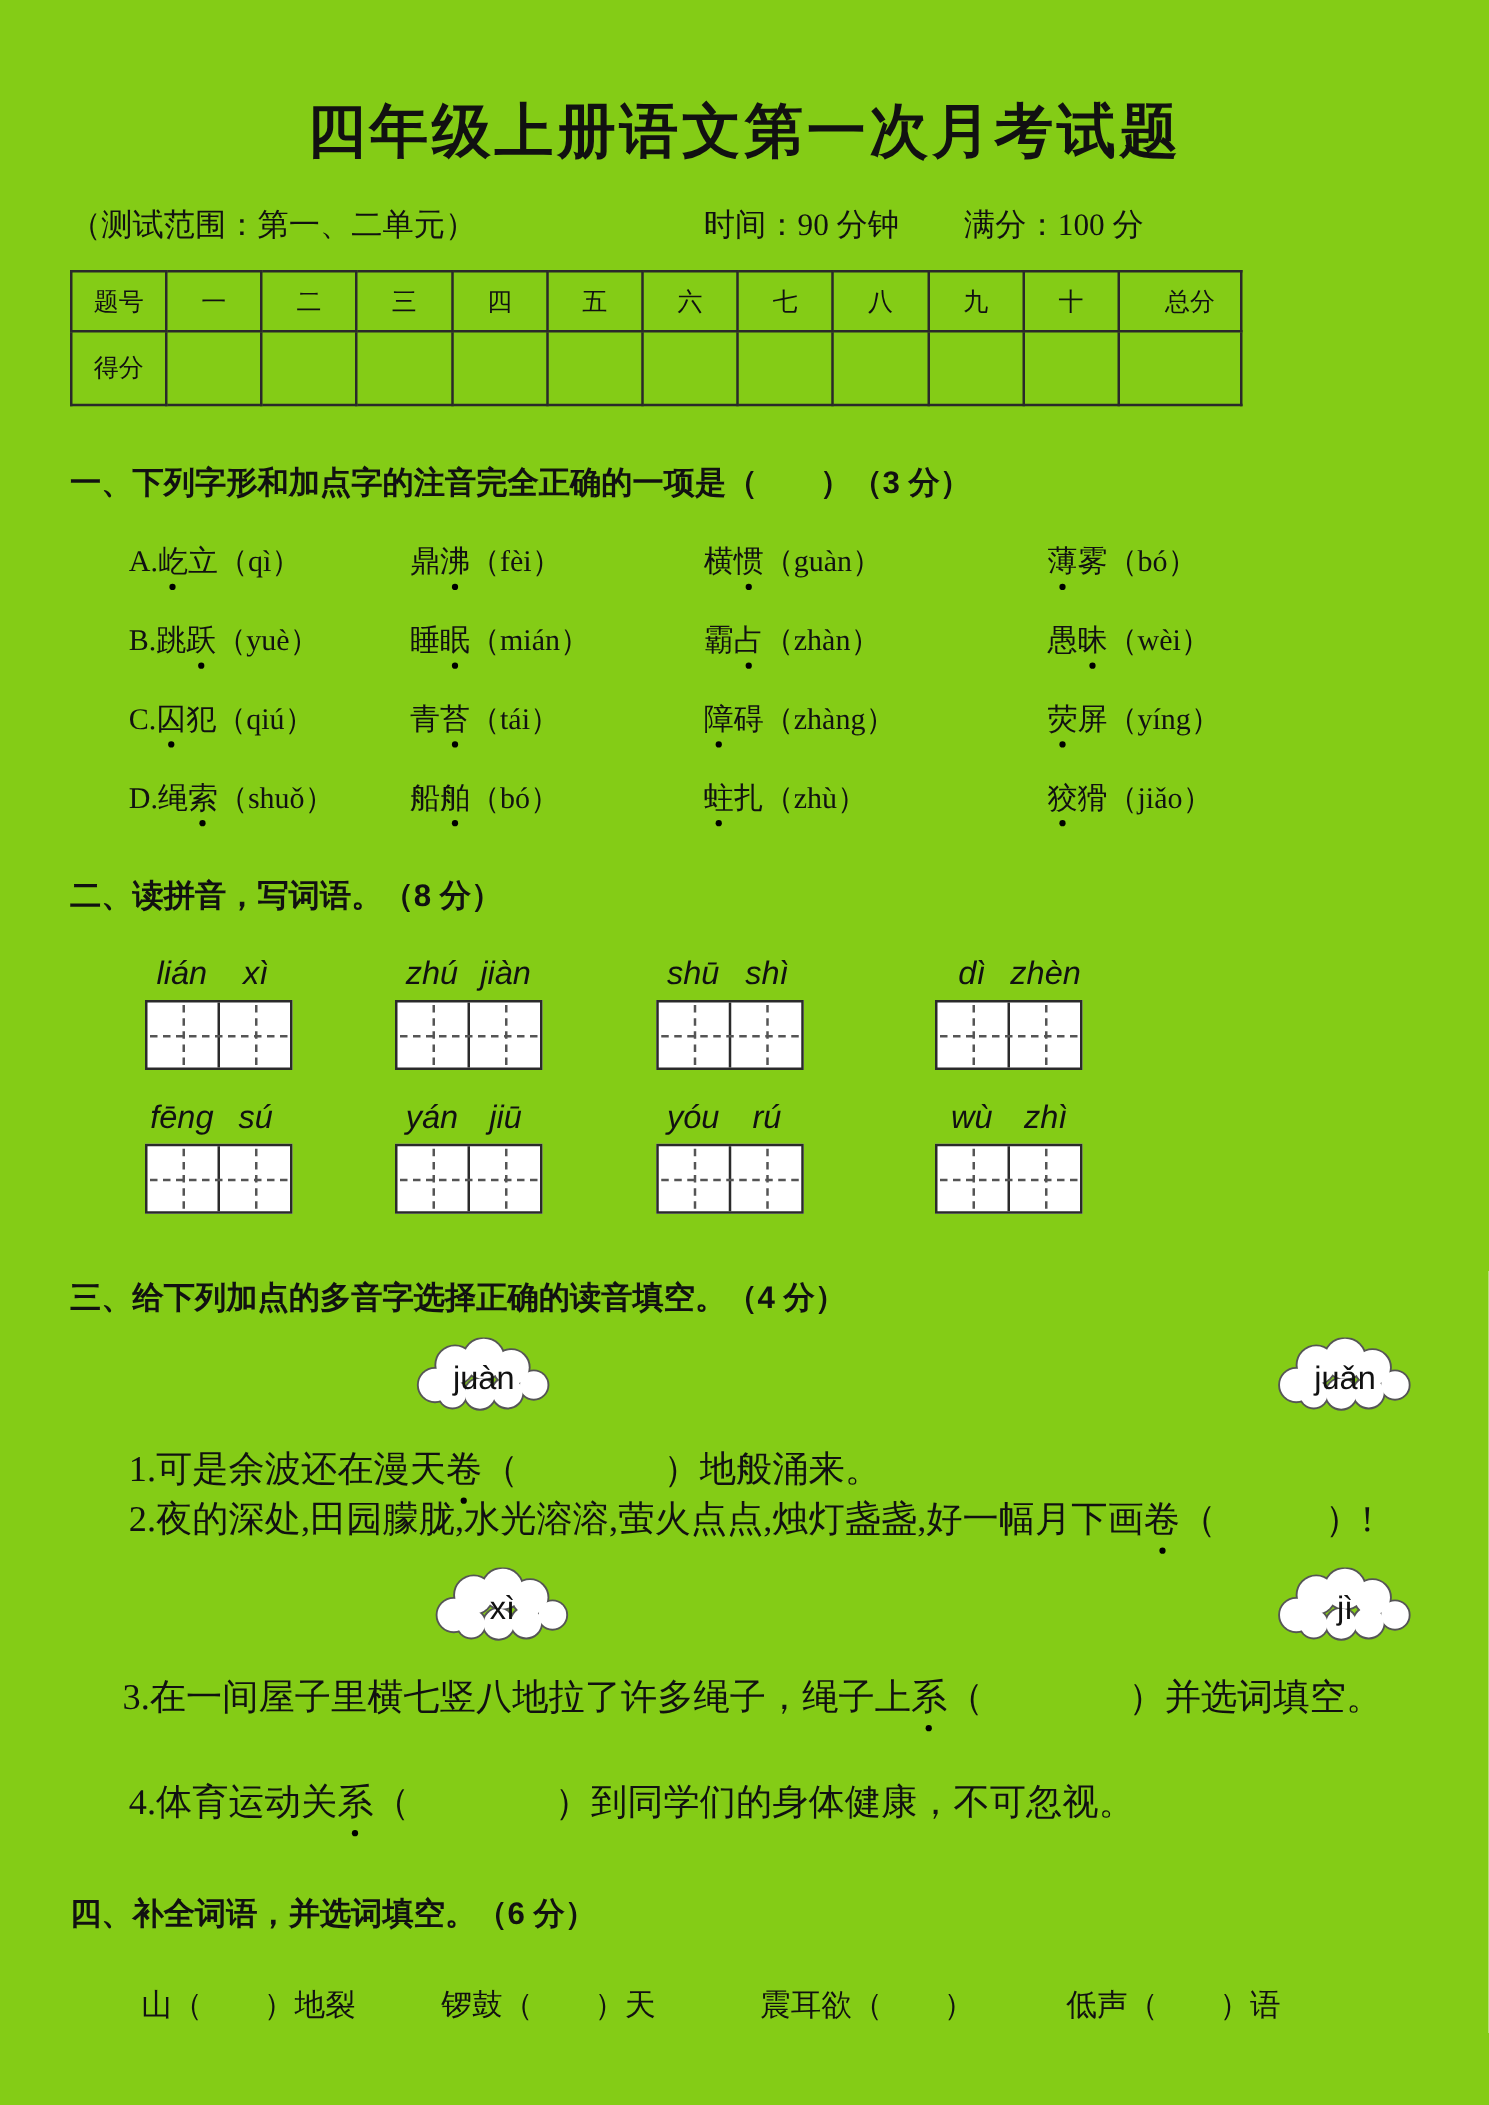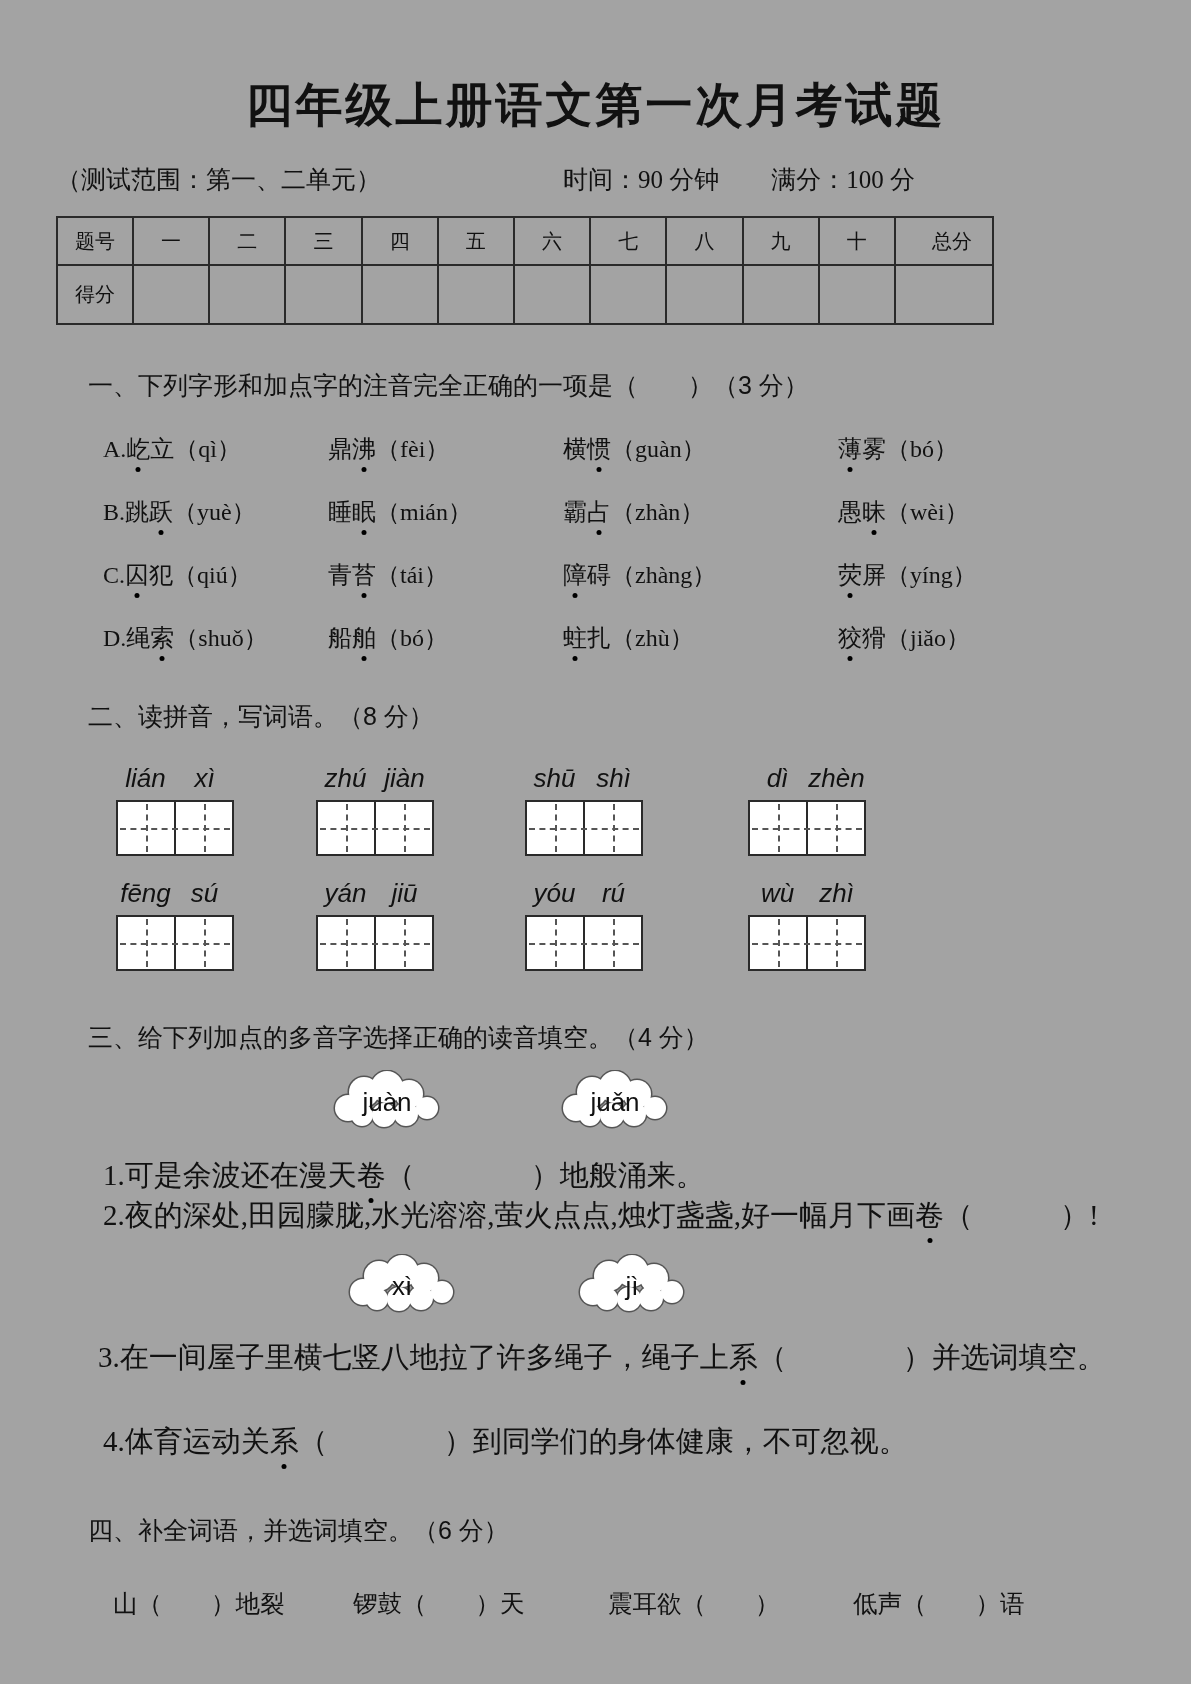--- a/index.html
+++ b/index.html
@@ -1,20 +1,20 @@
 <!DOCTYPE html>
 <html><head>
 <meta charset="utf-8">
 <style>
   html,body { margin:0; padding:0; background:#fff; }
   .page {
     position:relative;
     width:1191px; height:1684px;
     margin:0 auto;
-    background:#a3a3a3;
+    background:#84cc16;
     color:#111;
     font-family:"Liberation Serif", serif;
     box-sizing:border-box;
     padding:0 56px;
     overflow:hidden;
   }
   .title {
     padding-top:74px;
     text-align:center;
     font-family:"Liberation Sans", sans-serif;
@@ -44,23 +44,22 @@
     vertical-align:middle;
     padding:0 4px;
   }
   table.score tr.r1 td { height:46px; }
   table.score tr.r2 td { height:57px; }
   table.score td.first { width:66px; }
   table.score td.last  { width:72px;padding-left:20px; }
 
   .qhead {
     font-family:"Liberation Sans", sans-serif;
-    font-weight:normal;
+    font-weight:bold;
     font-size:25px;
-    margin-left:32px;
   }
   .h1 { margin-top:44px; }
   .h2 { margin-top:46px; }
   .h3 { margin-top:50px; }
   .h4 { margin-top:52px; }
 
   .optrow {
     display:grid;
     grid-template-columns:225px 235px 275px 1fr;
     margin-left:47px;
@@ -112,21 +111,21 @@
     left:50%; top:2px; bottom:2px;
     border-left:2px dashed #555;
   }
   .tzg::after {
     content:"";
     position:absolute;
     left:2px; right:2px; top:50%;
     border-top:2px dashed #555;
   }
 
-  .clouds { display:flex; }
+  .clouds { display:flex;justify-content:space-between; }
   .clouds1 { margin-left:272px; gap:110px; margin-top:16px; }
   .clouds2 { margin-left:287px; gap:112px; margin-top:18px; }
   .cloud { position:relative; width:118px; height:62px; }
   .cloud svg { position:absolute; inset:0; width:100%; height:100%; }
   .cloud .ctext {
     position:absolute; inset:0;
     display:flex; align-items:center; justify-content:center;
     font-family:"Liberation Sans", sans-serif;
     font-size:26px;
     padding-top:3px;

